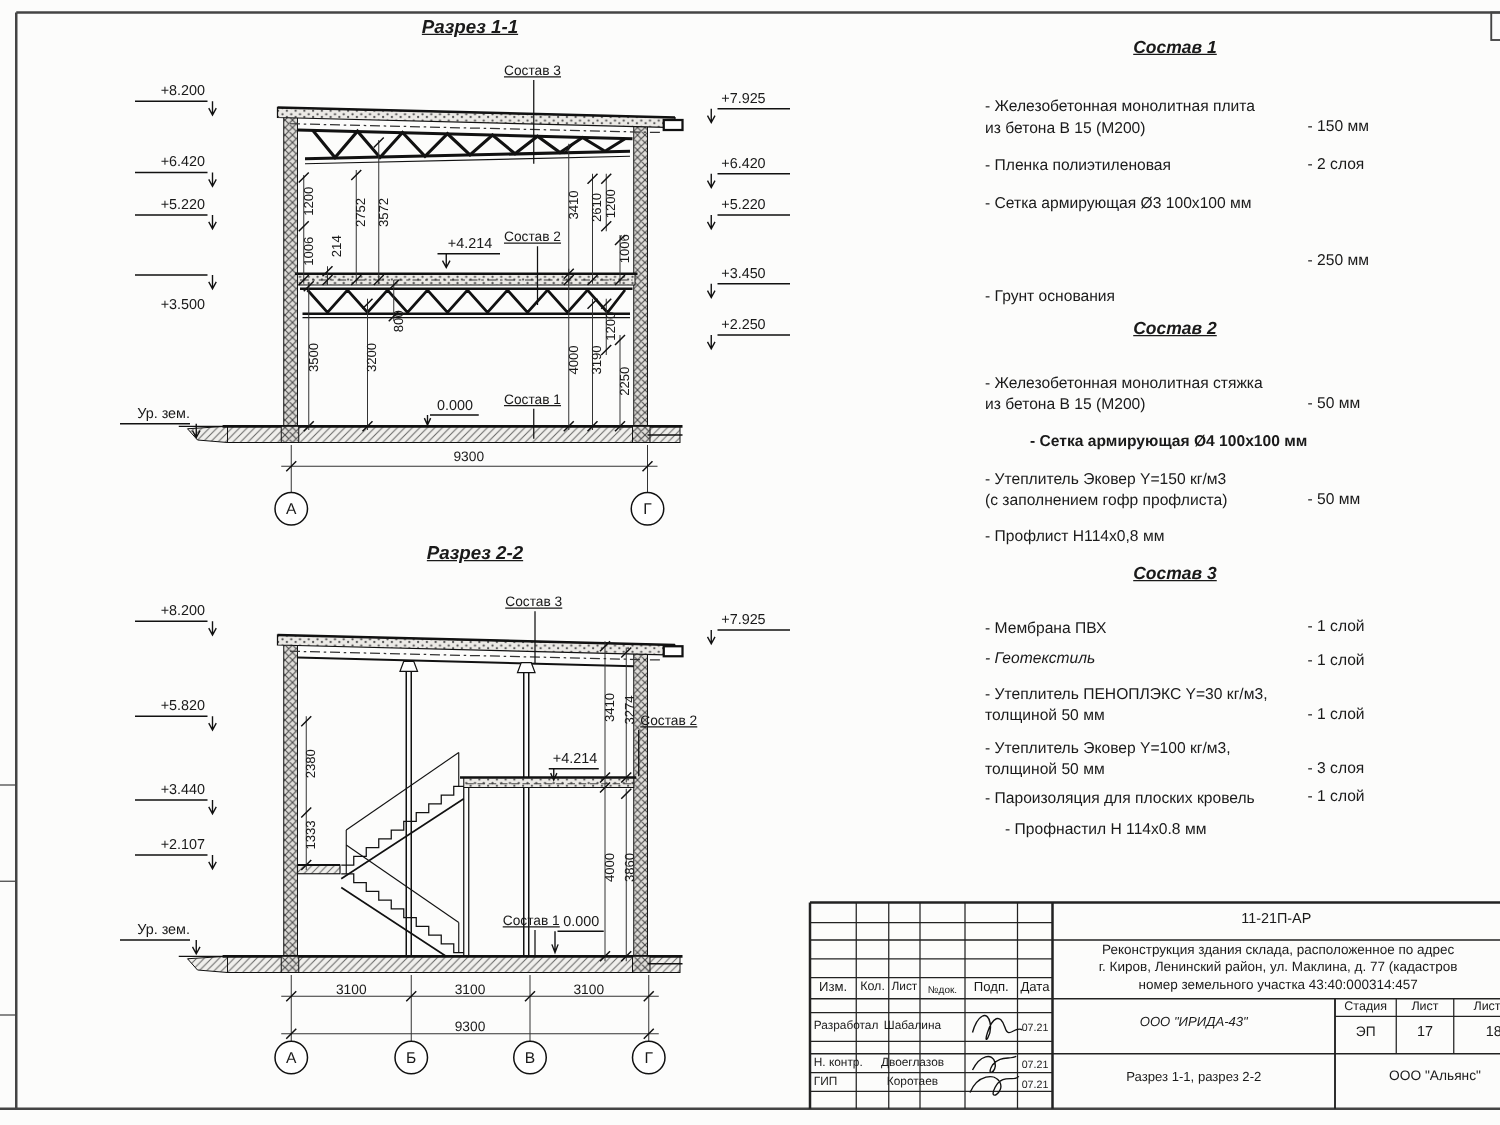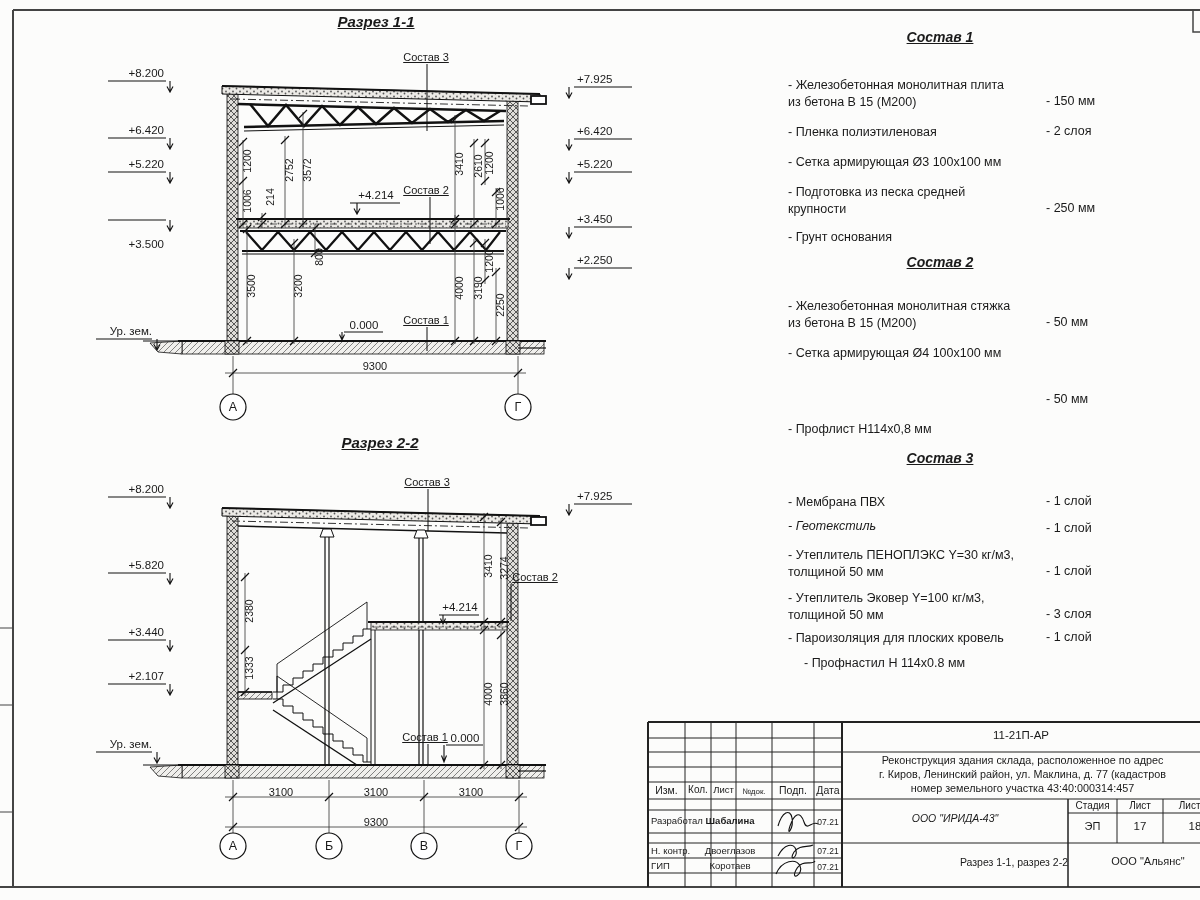--- a/index.html
+++ b/index.html
@@ -285,30 +285,30 @@
 <span class="t ax c" style="left:412px;top:839px;width:24px;">В</span>
 <span class="t ax c" style="left:507px;top:839px;width:24px;">Г</span>
 
 <span class="t ctitle c" style="left:850px;top:29px;width:180px;">Состав 1</span>
 <span class="t litem" style="left:788px;top:77px;">- Железобетонная  монолитная плита
 из бетона В 15 (М200)</span>
 <span class="t lval" style="left:1046px;top:94px;">- 150 мм</span>
 <span class="t litem" style="left:788px;top:124px;">- Пленка полиэтиленовая</span>
 <span class="t lval" style="left:1046px;top:124px;">-  2 слоя</span>
 <span class="t litem" style="left:788px;top:154px;">- Сетка армирующая Ø3 100х100 мм</span>
-<span class="t litem" style="left:788px;top:184px;">- Подготовка из песка средней
-крупности</span>
 <span class="t lval" style="left:1046px;top:201px;">- 250 мм</span>
 <span class="t litem" style="left:788px;top:229px;">- Грунт основания</span>
 
 <span class="t ctitle c" style="left:850px;top:254px;width:180px;">Состав 2</span>
 <span class="t litem" style="left:788px;top:298px;">- Железобетонная  монолитная стяжка
 из бетона В 15 (М200)</span>
 <span class="t lval" style="left:1046px;top:315px;">- 50 мм</span>
-<span class="t litem" style="left:788px;top:345px;">- Сетка армирующая Ø4 100х100 мм</span>
+<span class="t litem" style="left:824px;top:345px;font-weight:bold;">- Сетка армирующая Ø4 100х100 мм</span>
+<span class="t litem" style="left:788px;top:375px;">- Утеплитель Эковер Y=150 кг/м3
+(с заполнением гофр профлиста)</span>
 <span class="t lval" style="left:1046px;top:392px;">- 50 мм</span>
 <span class="t litem" style="left:788px;top:421px;">- Профлист Н114х0,8 мм</span>
 
 <span class="t ctitle c" style="left:850px;top:450px;width:180px;">Состав 3</span>
 <span class="t litem" style="left:788px;top:494px;">- Мембрана ПВХ</span>
 <span class="t lval" style="left:1046px;top:494px;">- 1 слой</span>
 <span class="t litem" style="left:788px;top:518px;font-style:italic;">- Геотекстиль</span>
 <span class="t lval" style="left:1046px;top:521px;">- 1 слой</span>
 <span class="t litem" style="left:788px;top:547px;">- Утеплитель ПЕНОПЛЭКС Y=30 кг/м3,
 толщиной 50 мм</span>
@@ -326,32 +326,32 @@
 <span class="t c" style="left:845px;top:782px;width:355px;font-size:10.8px;">номер земельного участка 43:40:000314:457</span>
 
 <span class="t tb c" style="left:648px;top:784px;width:37px;">Изм.</span>
 <span class="t tb c" style="left:685px;top:784px;width:26px;font-size:10px;">Кол.</span>
 <span class="t tb c" style="left:711px;top:784px;width:25px;font-size:9.5px;">Лист</span>
 <span class="t tbxs c" style="left:736px;top:787px;width:36px;">№док.</span>
 <span class="t tb c" style="left:772px;top:784px;width:42px;">Подп.</span>
 <span class="t tb c" style="left:814px;top:784px;width:28px;">Дата</span>
 
 <span class="t tbs" style="left:651px;top:815px;">Разработал</span>
-<span class="t tbs c" style="left:690px;top:815px;width:80px;font-weight:bold;">Шабалина</span>
+<span class="t tbs c" style="left:690px;top:815px;width:80px;">Шабалина</span>
 <span class="t tbd c" style="left:816px;top:817px;width:24px;">07.21</span>
 <span class="t tbs" style="left:651px;top:845px;">Н. контр.</span>
 <span class="t tbs c" style="left:690px;top:845px;width:80px;">Двоеглазов</span>
 <span class="t tbd c" style="left:816px;top:846px;width:24px;">07.21</span>
 <span class="t tbs" style="left:651px;top:860px;">ГИП</span>
 <span class="t tbs c" style="left:690px;top:860px;width:80px;">Коротаев</span>
 <span class="t tbd c" style="left:816px;top:862px;width:24px;">07.21</span>
 
 <span class="t tb c it" style="left:842px;top:812px;width:226px;">ООО "ИРИДА-43"</span>
 <span class="t tb c" style="left:1068px;top:800px;width:49px;font-size:10px;">Стадия</span>
 <span class="t tb c" style="left:1117px;top:800px;width:46px;font-size:10px;">Лист</span>
 <span class="t tb c" style="left:1163px;top:800px;width:64px;font-size:10px;">Листов</span>
 <span class="t c" style="left:1068px;top:820px;width:49px;font-size:11px;">ЭП</span>
 <span class="t c" style="left:1117px;top:820px;width:46px;font-size:11.5px;">17</span>
 <span class="t c" style="left:1163px;top:820px;width:64px;font-size:11.5px;">18</span>
-<span class="t tb c" style="left:842px;top:856px;width:226px;text-align:right;">Разрез 1-1, разрез 2-2</span>
+<span class="t tb c" style="left:842px;top:856px;width:226px;">Разрез 1-1, разрез 2-2</span>
 <span class="t c" style="left:1068px;top:855px;width:160px;font-size:11px;">ООО "Альянс"</span>
 
 </div>
 
 </body></html>

